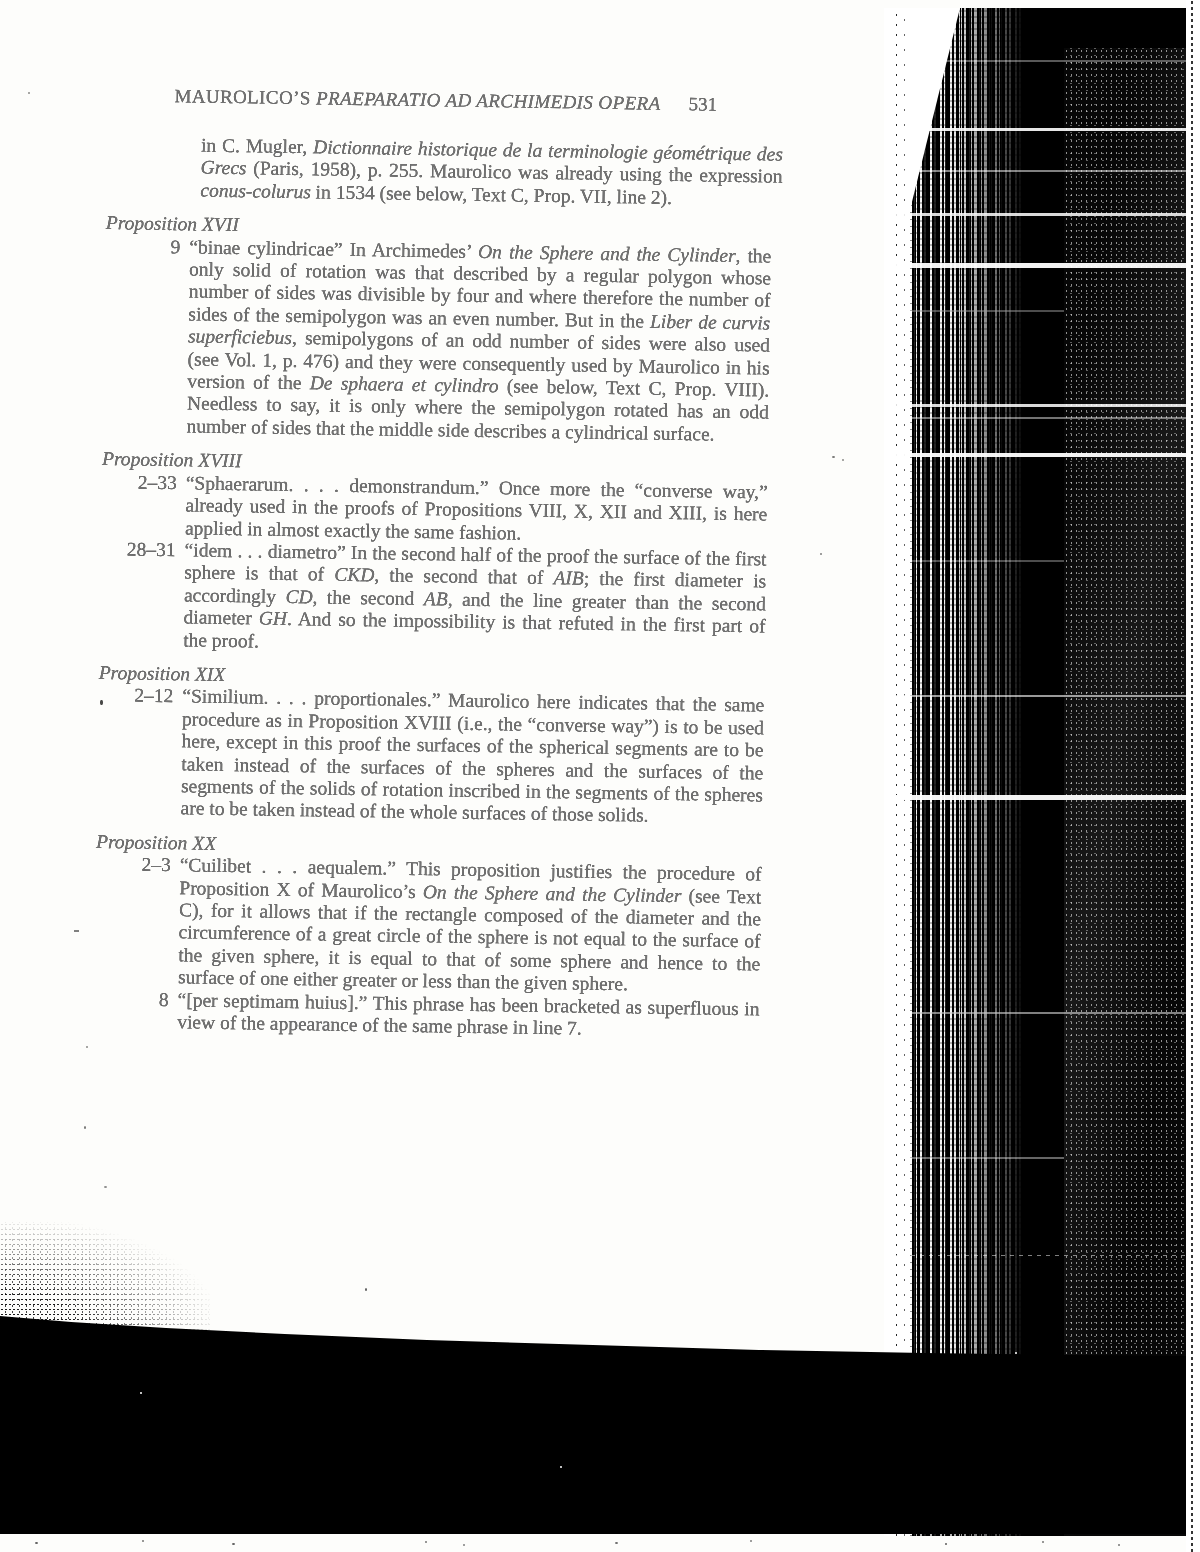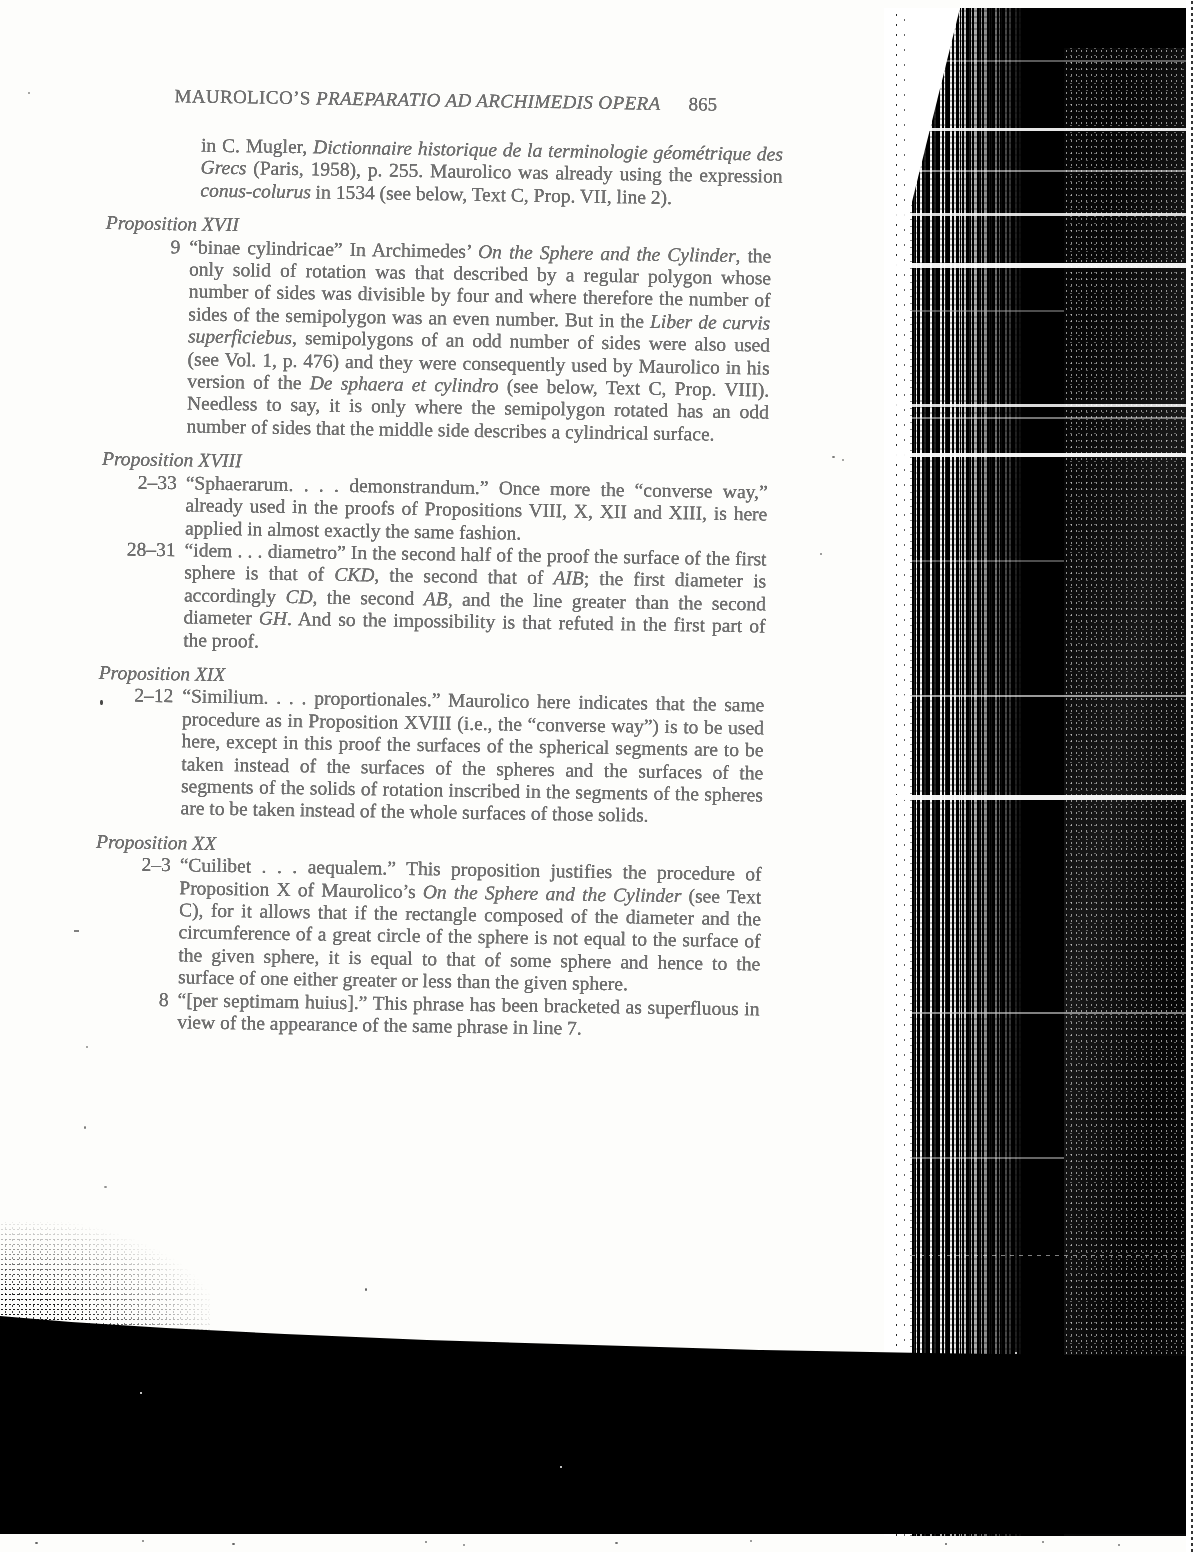--- a/index.html
+++ b/index.html
@@ -112,21 +112,21 @@
   .speck.white{ background:#fff; }
 </style>
 </head>
 <body>
 
 <div class="sheet">
 
   <div class="text-block">
     <div class="running-head">
       <span class="rh-title"><span>MAUROLICO’S </span><i>PRAEPARATIO AD ARCHIMEDIS OPERA</i></span>
-      <span class="rh-page">865</span>
+      <span class="rh-page">531</span>
     </div>
     <p class="intro">in C. Mugler, <i>Dictionnaire historique de la terminologie géométrique des Grecs</i> (Paris, 1958), p. 255. Maurolico was already using the expression <i>conus-colurus</i> in 1534 (see below, Text C, Prop. VII, line 2).</p>
     <div id="sections">
         <div class="prop-heading">Proposition XVII</div>
         <div class="note">
           <div class="note-label">9</div>
           <div class="note-body">“binae cylindricae” In Archimedes’ <i>On the Sphere and the Cylinder</i>, the only solid of rotation was that described by a regular polygon whose number of sides was divisible by four and where therefore the number of sides of the semipolygon was an even number. But in the <i>Liber de curvis superficiebus</i>, semipolygons of an odd number of sides were also used (see Vol. 1, p. 476) and they were consequently used by Maurolico in his version of the <i>De sphaera et cylindro</i> (see below, Text C, Prop. VIII). Needless to say, it is only where the semipolygon rotated has an odd number of sides that the middle side describes a cylindrical surface.</div>
         </div>
         <div class="prop-heading">Proposition XVIII</div>
         <div class="note">

